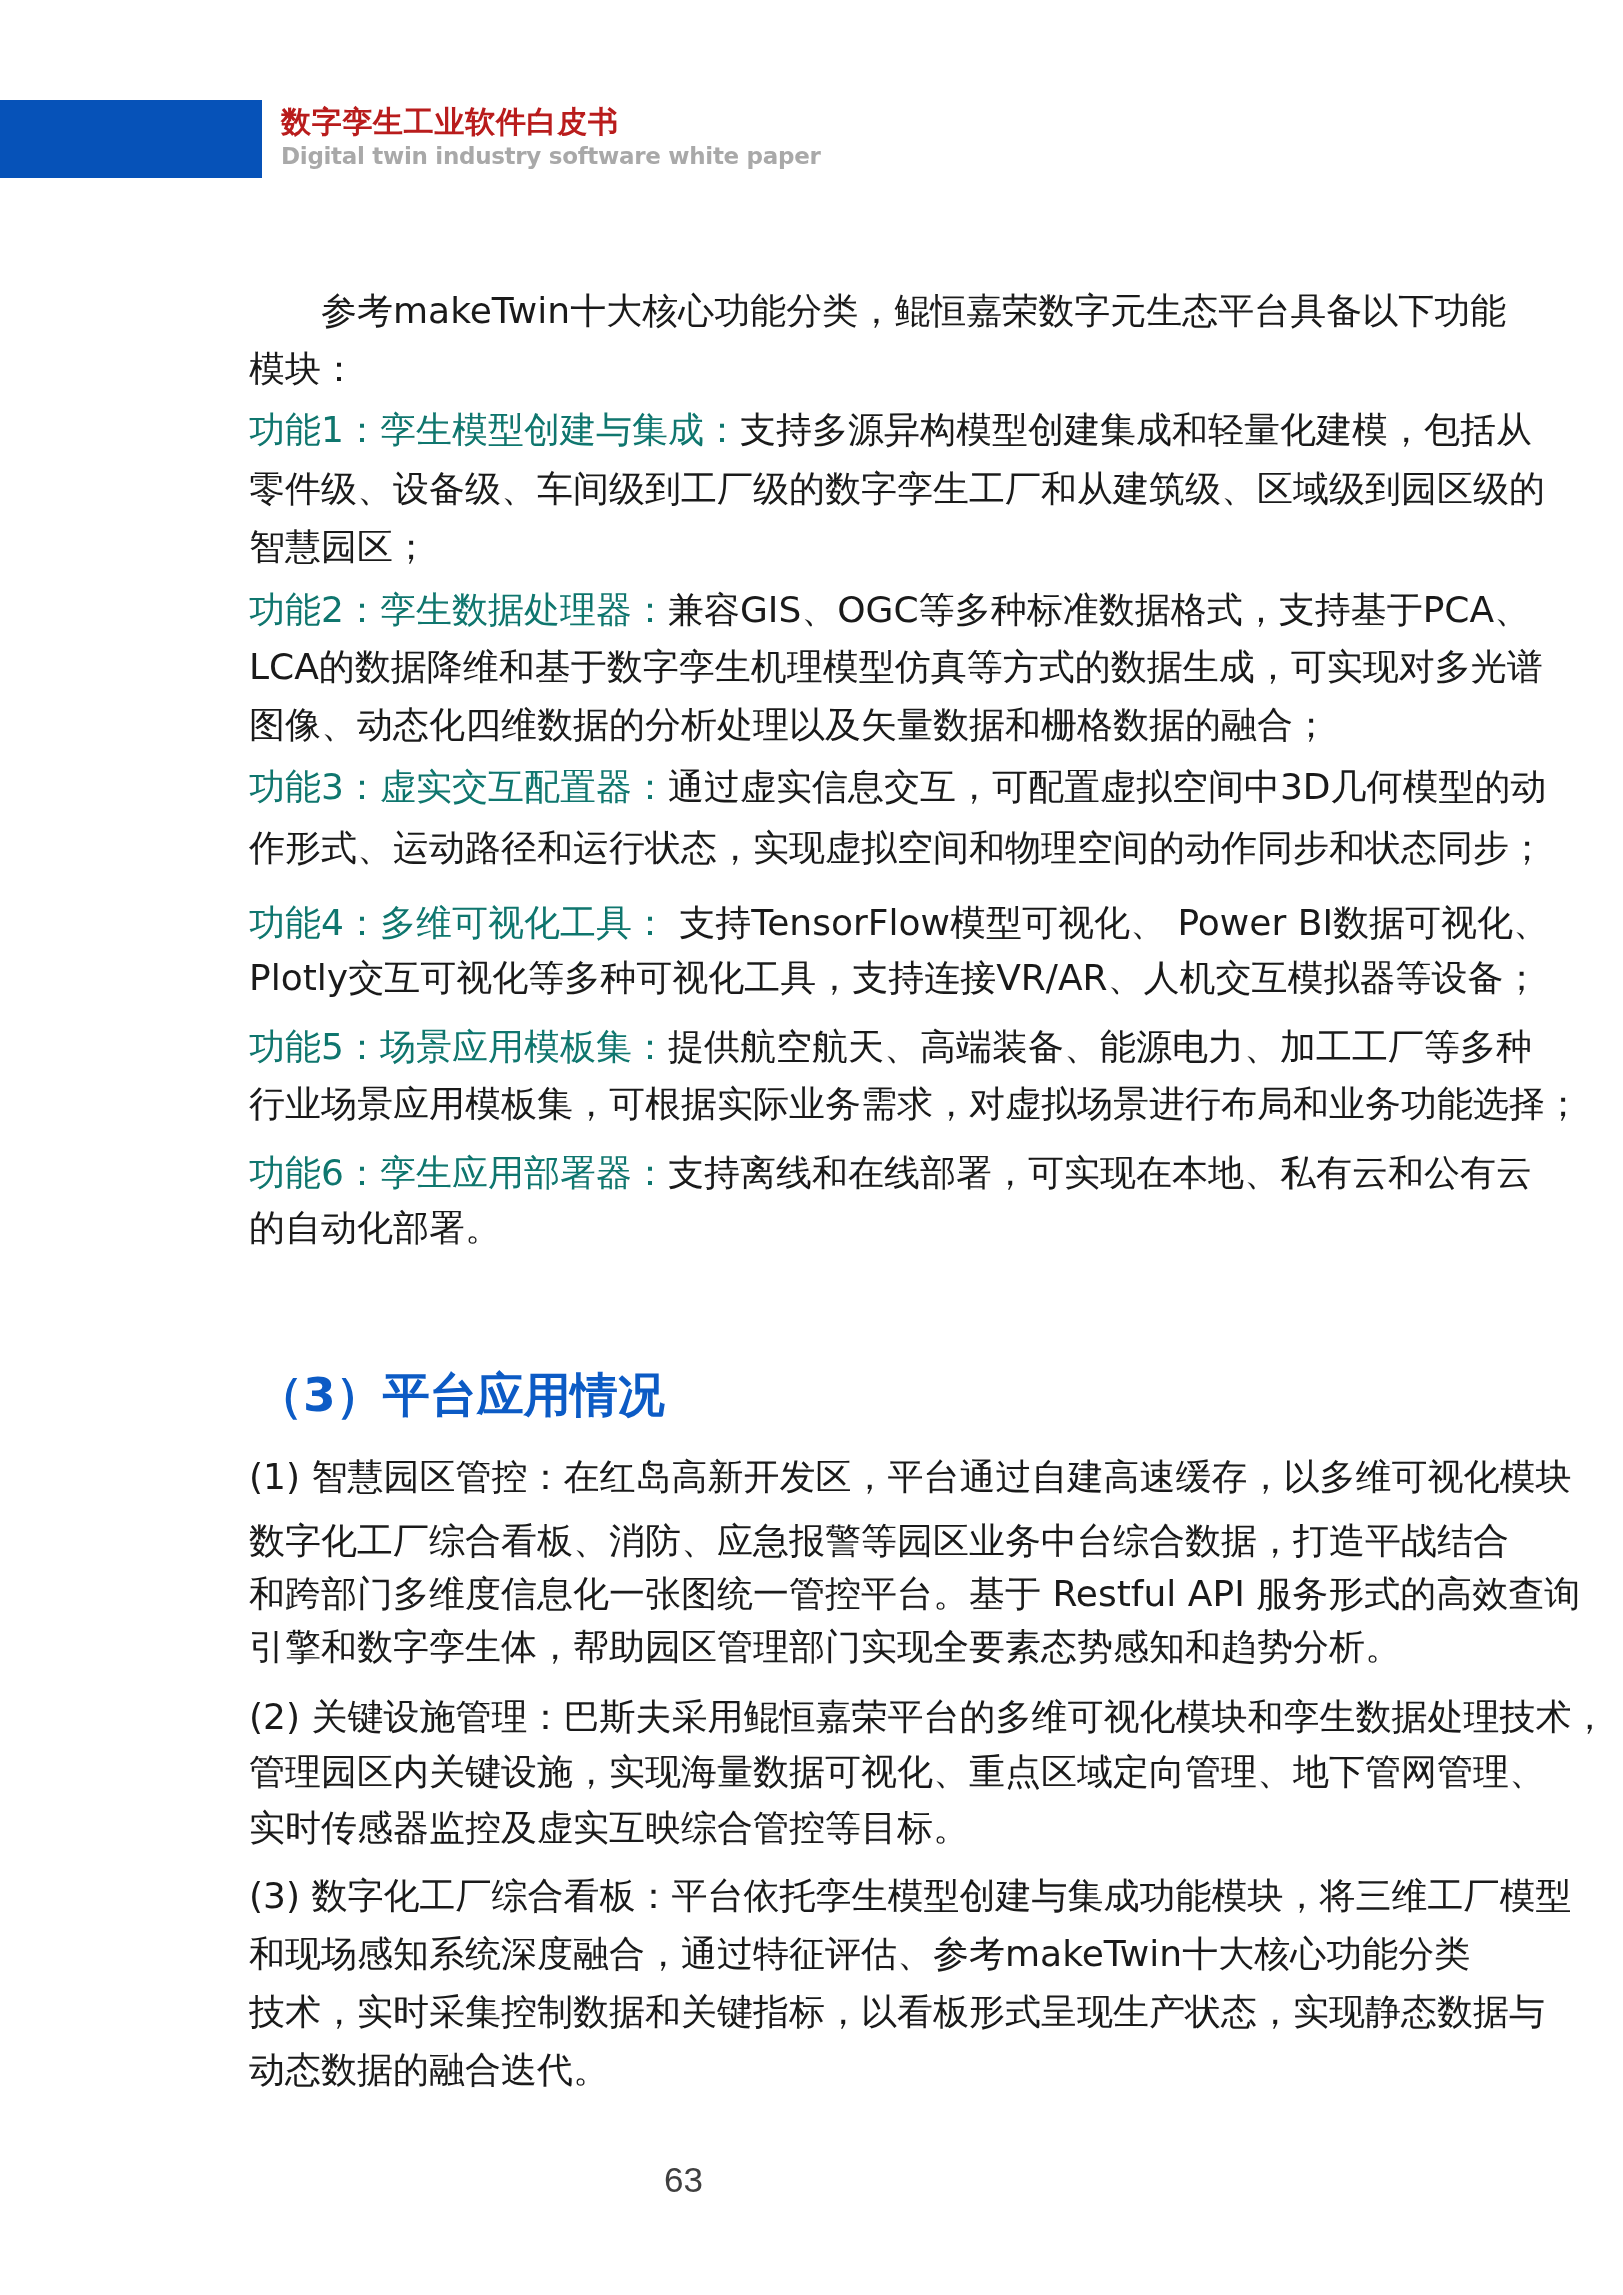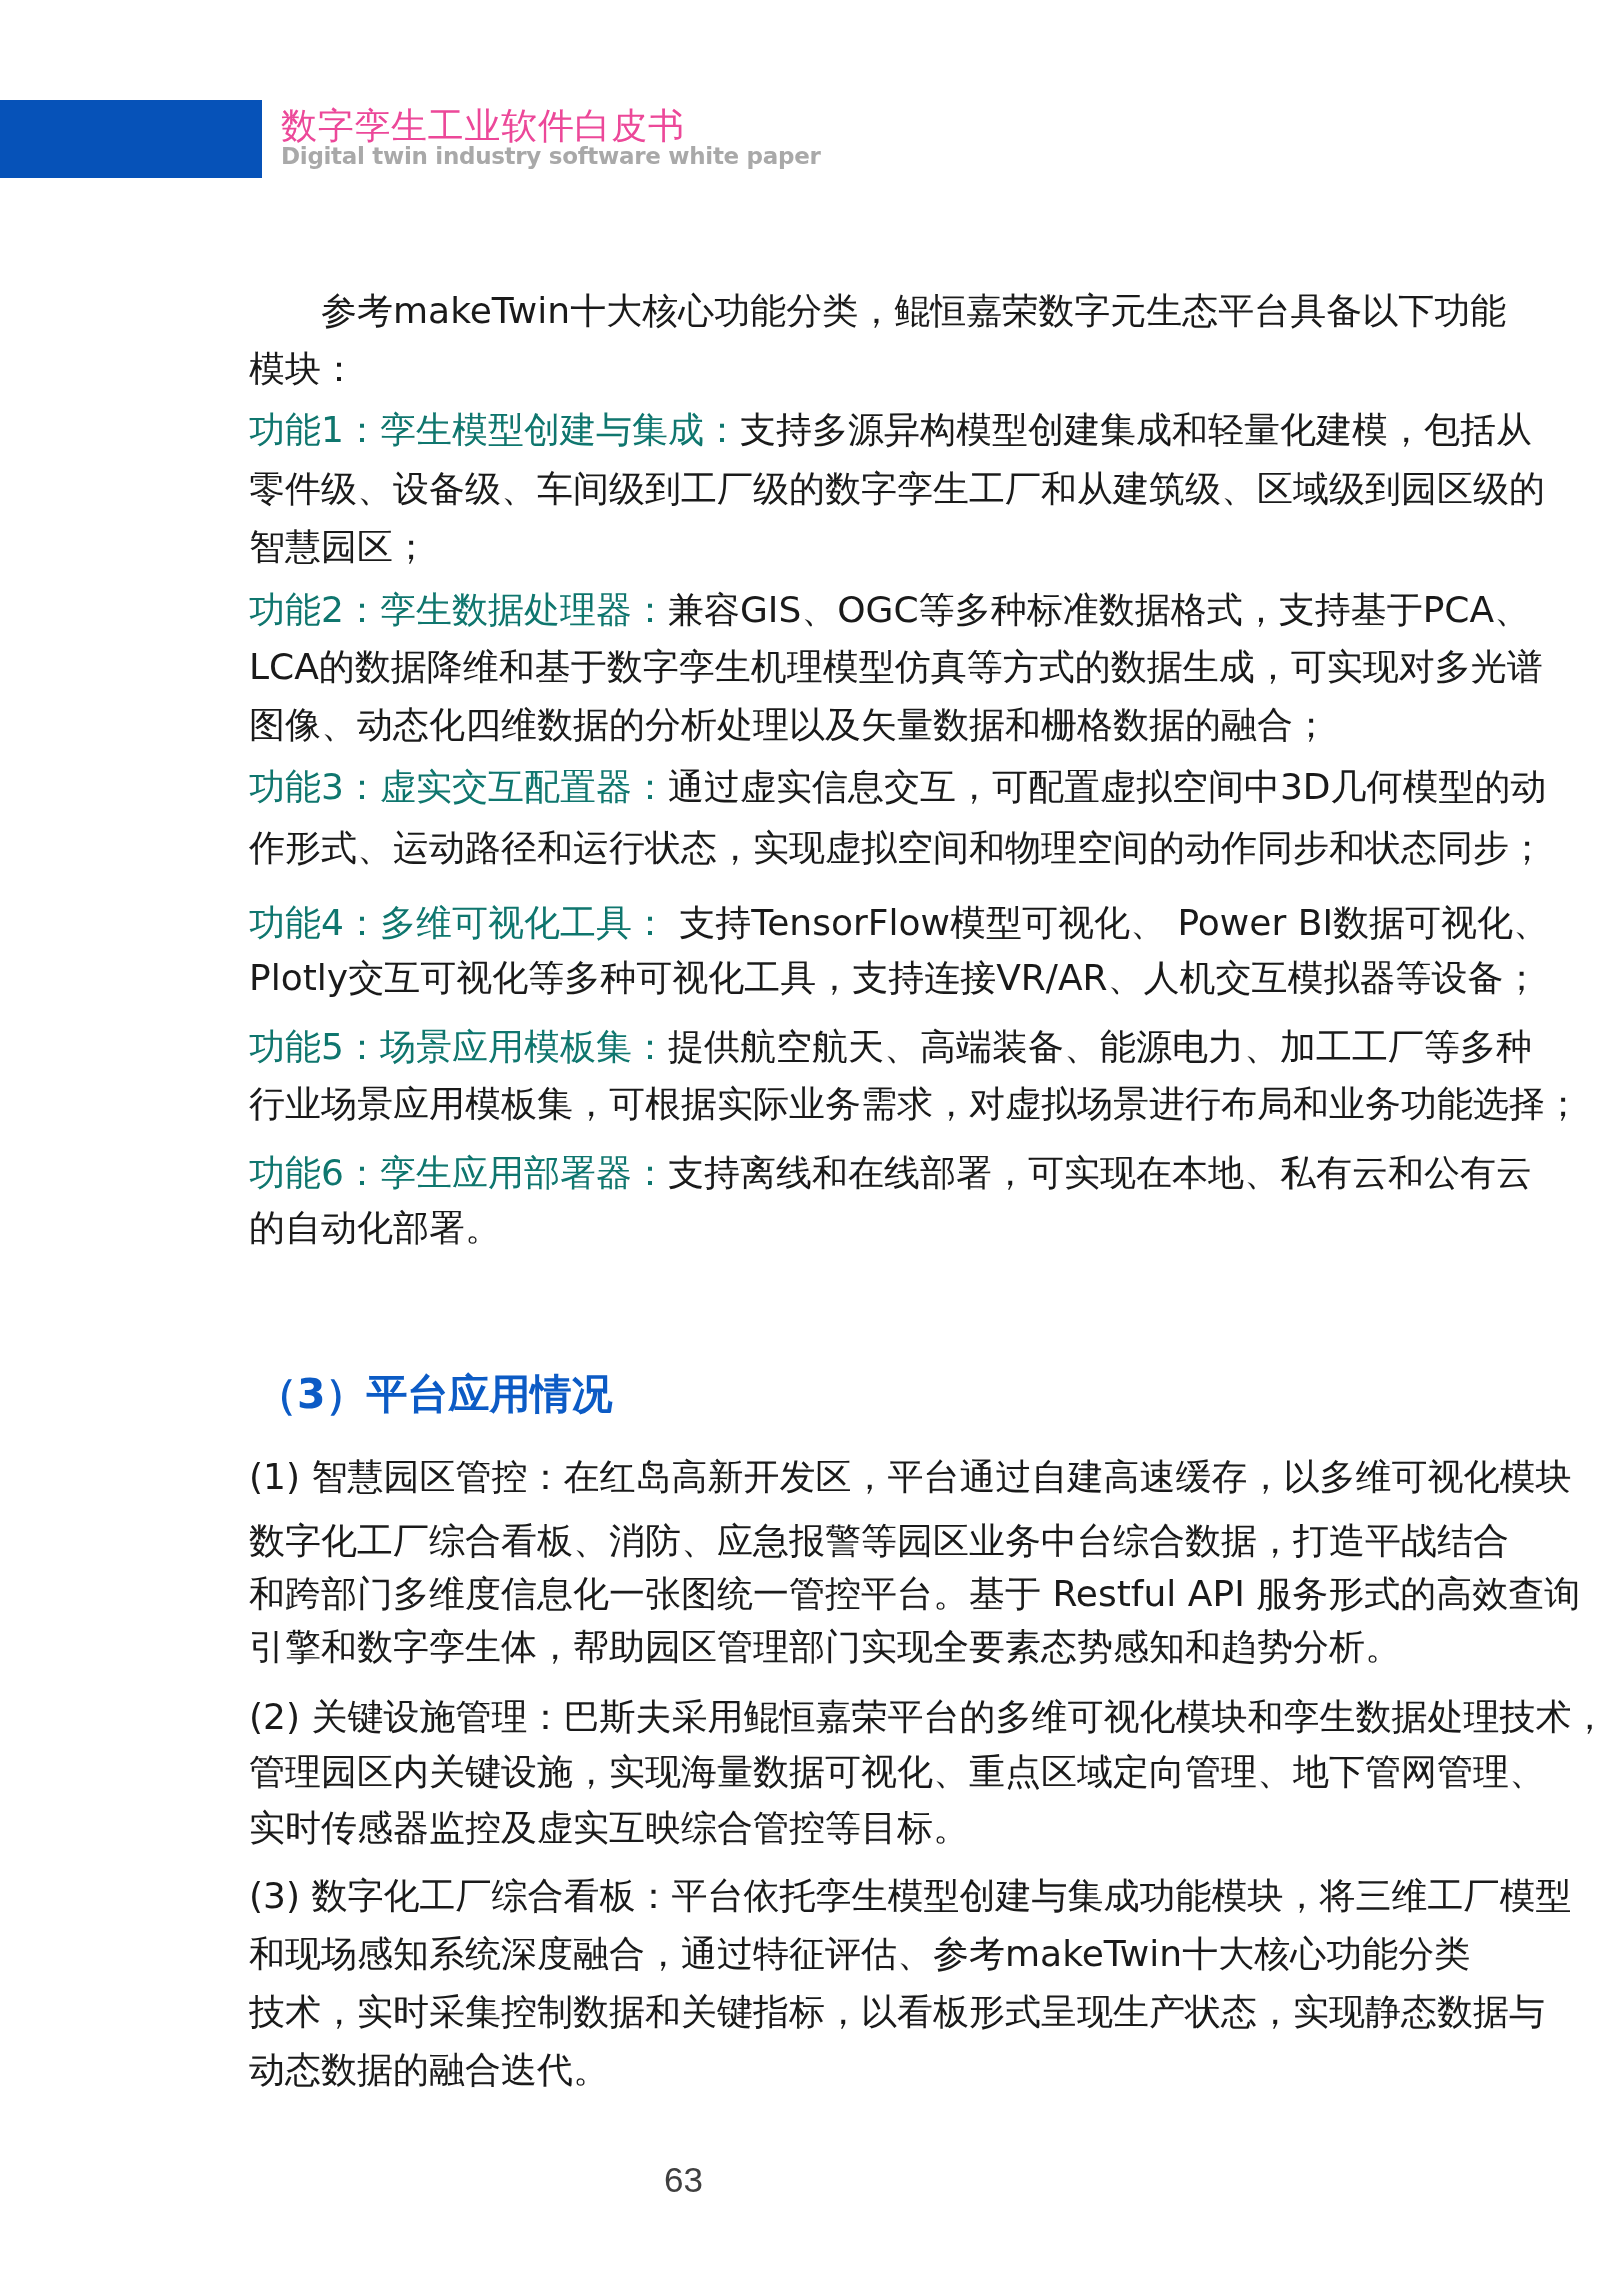--- a/index.html
+++ b/index.html
@@ -1,23 +1,23 @@
 <!DOCTYPE html>
 <html style="font-size:11px"><head>
 <meta charset="utf-8">
 <style>
   html, body { margin: 0; padding: 0; background: #ffffff; }
   body { width: 1623px; height: 2295px; position: relative; overflow: hidden;
          font-family: "DejaVu Sans", "Liberation Sans", sans-serif; color: #1a1a1a; }
   .header-bar { position: absolute; left: 0; top: 100px; width: 262px; height: 78px; background: #0652b8; }
-  .header-title { position: absolute; left: 281px; top: 102px; font-size: 36px; font-weight: normal; color: #ec4899; letter-spacing: 0.7px; white-space: nowrap; }
+  .header-title { position: absolute; left: 281px; top: 102px; font-size: 30px; font-weight: bold; color: #b91c1c; letter-spacing: 0.7px; white-space: nowrap; }
   .header-sub { position: absolute; left: 281px; top: 143px; font-size: 23px; color: #a9a9a9; white-space: nowrap; letter-spacing: -0.3px; font-weight: bold; }
   .line { position: absolute; left: 249px; height: 41px; font-size: 36px; line-height: 41px; white-space: nowrap; color: #1a1a1a; }
   .label { color: #0f766e; font-weight: normal; }
-  .section-heading { position: absolute; left: 256px; top: 1370px; font-size: 41px; line-height: 49px; font-weight: bold; color: #0c5bc5; white-space: nowrap; }
+  .section-heading { position: absolute; left: 256px; top: 1370px; font-size: 47px; line-height: 49px; font-weight: bold; color: #0c5bc5; white-space: nowrap; }
   .page-number { position: absolute; left: 0; width: 1367px; top: 2160px; text-align: center; font-size: 35px; color: #404040; font-family: "Liberation Sans", sans-serif; }
 </style>
 </head>
 <body>
 
 <div class="header-bar"></div>
 <div class="header-title">数字孪生工业软件白皮书</div>
 <div class="header-sub">Digital twin industry software white paper</div>
 
 <div>

